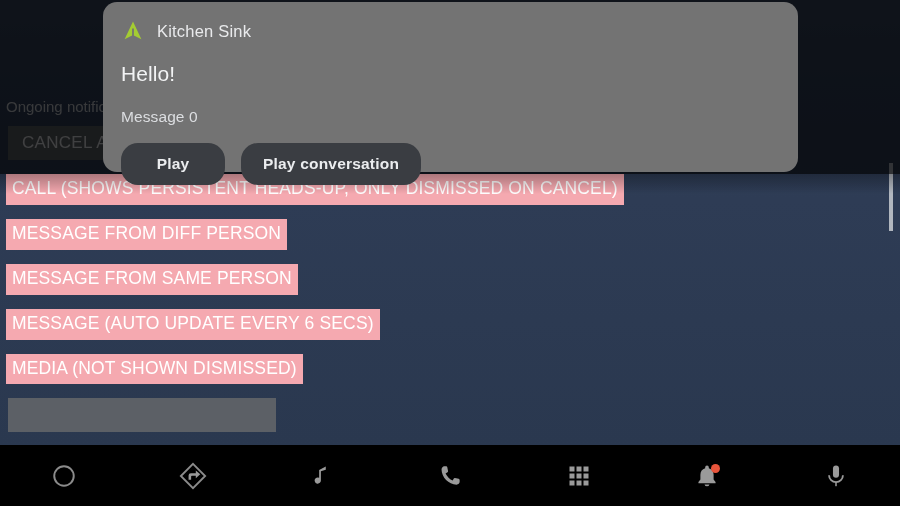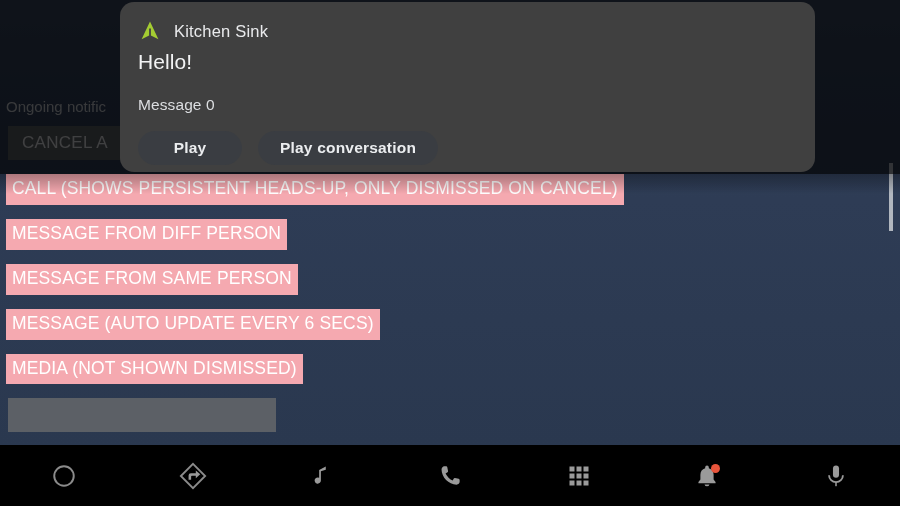--- a/index.html
+++ b/index.html
@@ -118,58 +118,58 @@
     position:absolute;
     left:0; top:174px;
     width:900px; height:20px;
     background:linear-gradient(180deg,rgba(0,0,0,0.30) 0%,rgba(0,0,0,0) 100%);
     pointer-events:none;
   }
 
   
   #heads-up {
     position:absolute;
-    left:120px; top:2px;
+    left:103px; top:2px;
     width:695px;
     height:170px;
-    background:#404040;
+    background:#737373;
     border-radius:14px;
     padding:14px 18px 0 18px;
   }
   .hun-header {
     display:flex;
     align-items:center;
     gap:12px;
     height:30px;
   }
   .app-icon { width:24px; height:24px; display:block; }
   .hun-app-name {
     font-size:16.5px;
     color:#e9eaec;
     letter-spacing:0.2px;
   }
   .hun-title {
-    margin-top:4px;
+    margin-top:16px;
     font-size:21px;
     color:#f2f3f4;
     letter-spacing:0.1px;
   }
   .hun-text {
     margin-top:22px;
     font-size:15.5px;
     color:#dcdee1;
     letter-spacing:0.1px;
   }
   .hun-actions {
     display:flex;
     gap:16px;
     margin-top:17px;
   }
   .hun-action {
-    height:34px;
+    height:42px;
     min-width:104px;
     padding:0 22px;
     border:none;
     border-radius:17px;
     background:#3a3d42;
     color:#ebedef;
     font-size:15.5px;
     font-weight:bold;
     font-family:inherit;
     letter-spacing:0.2px;

